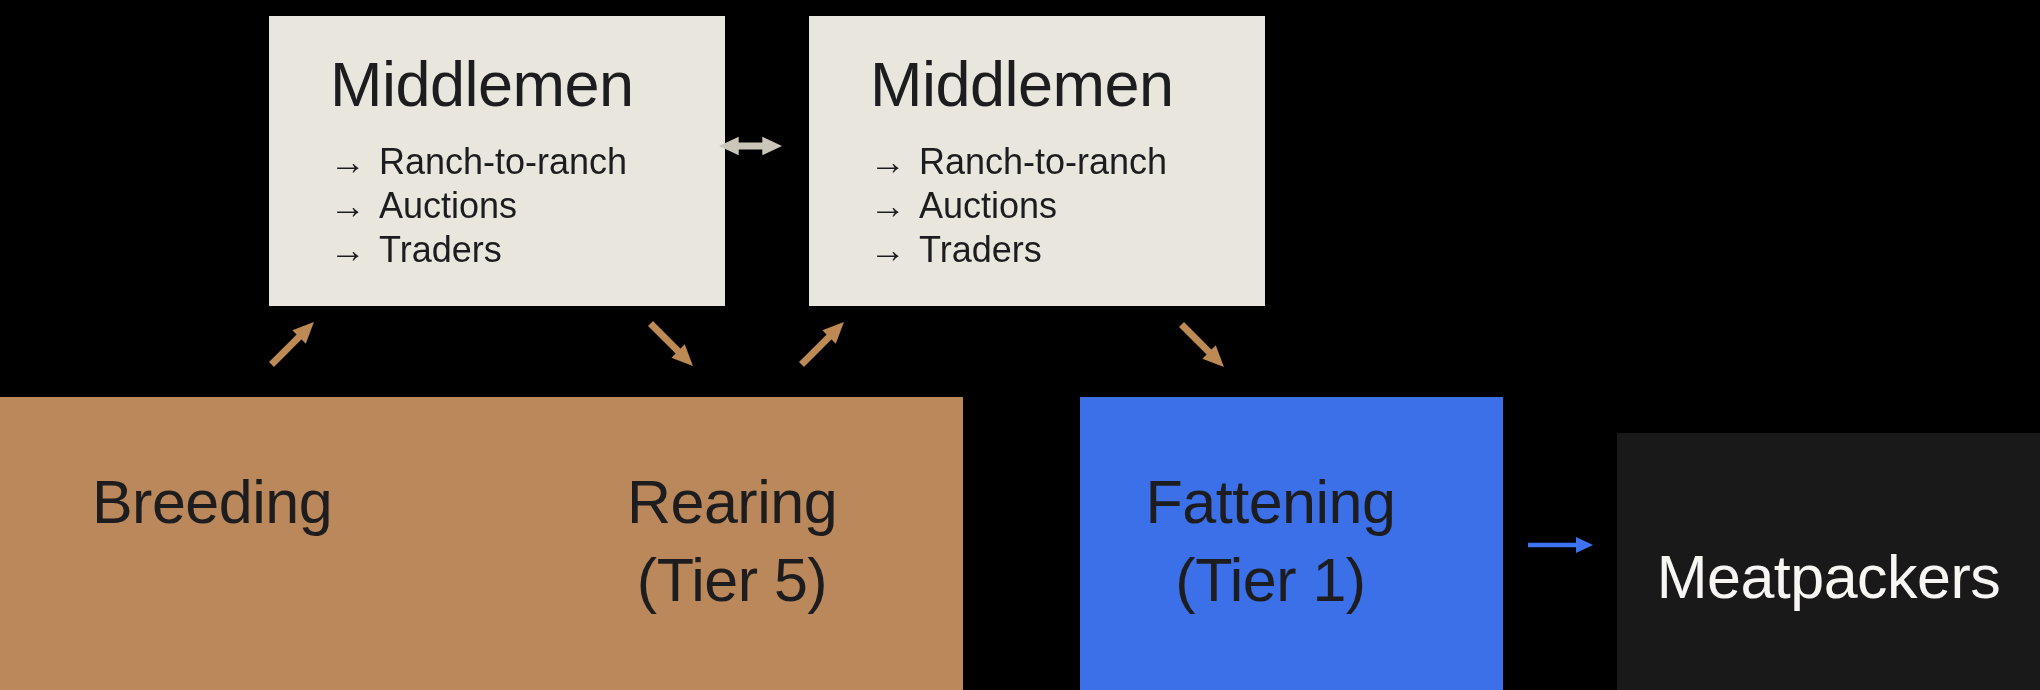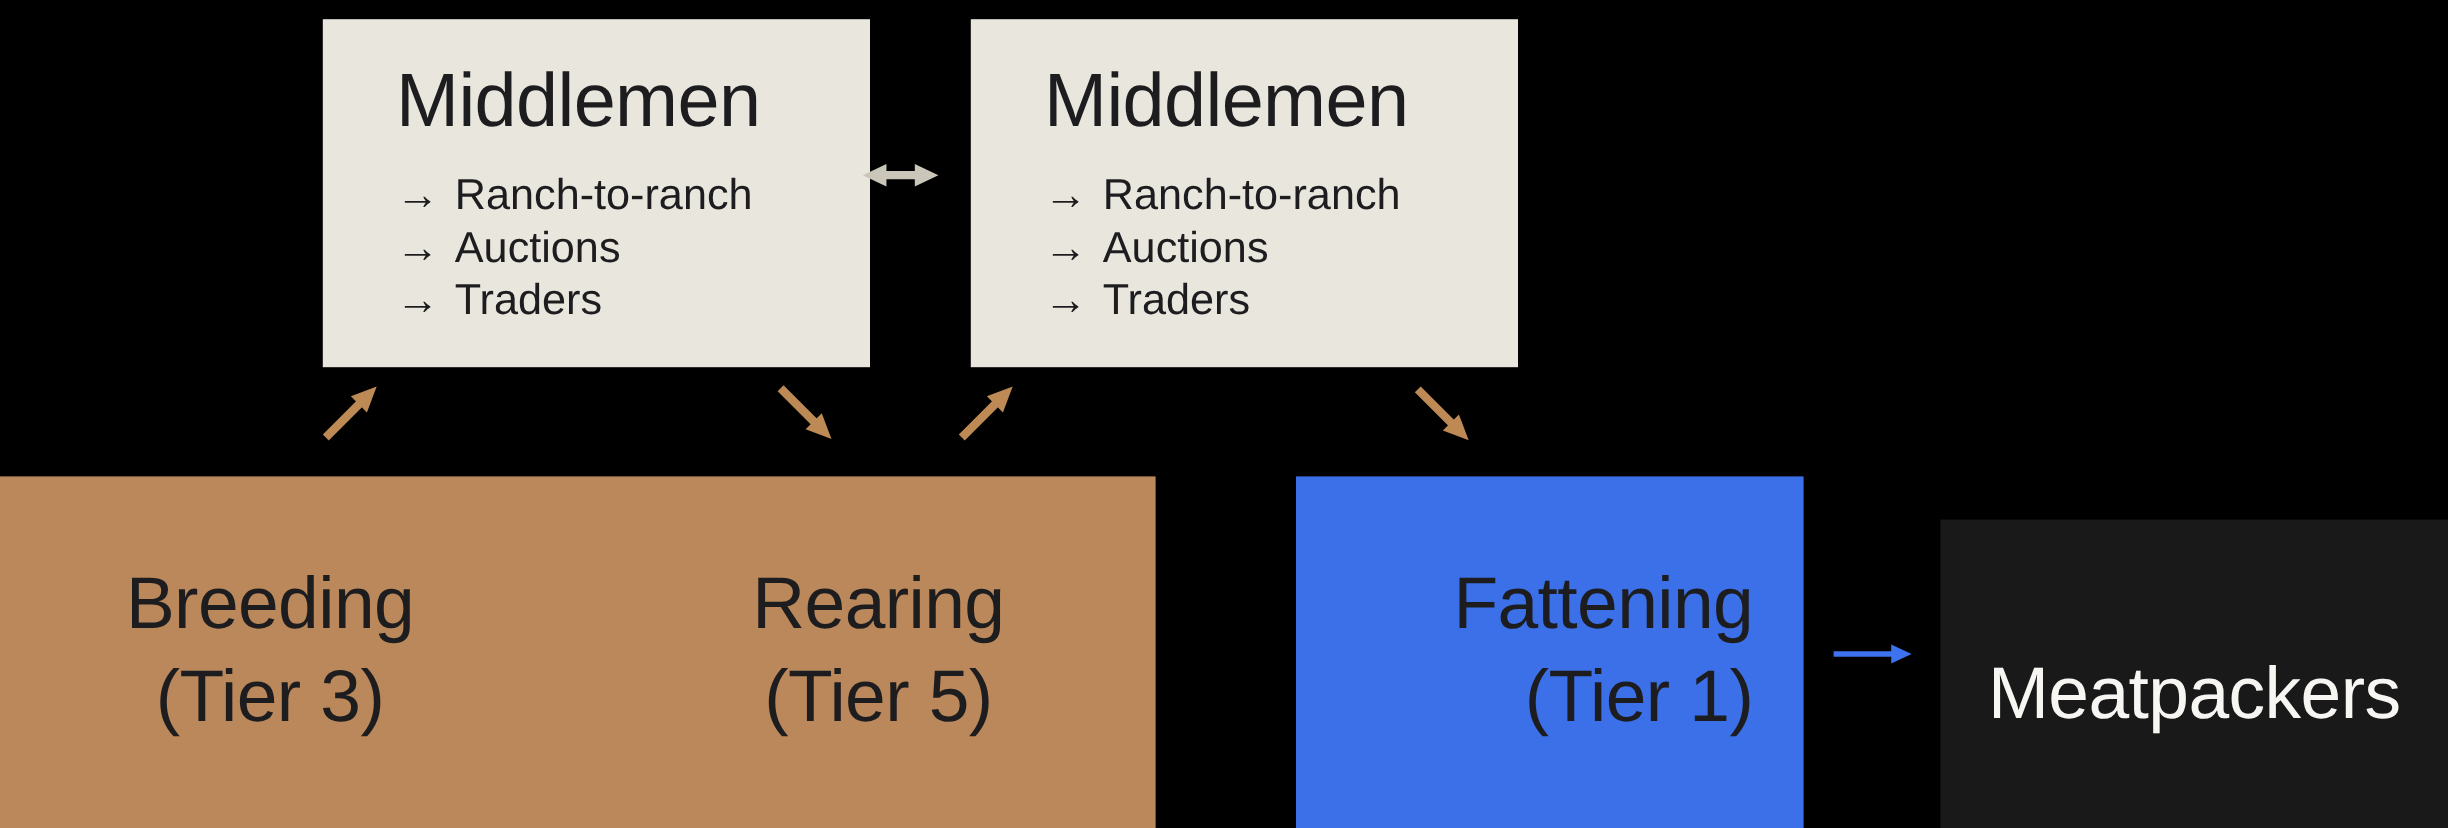--- a/index.html
+++ b/index.html
@@ -49,23 +49,23 @@
   .dark{left:1617px;width:423px;background:var(--dark-box);margin-top:36px;}
   .stage-label{
     position:absolute;top:66px;
     width:424px;
     text-align:center;
     font-size:61px;line-height:78px;
     color:var(--dark-text);
     letter-spacing:-0.5px;
   }
   .stage-label.single{top:105px;}
-  .lbl-breeding{left:13px;}
+  .lbl-breeding{left:0;}
   .lbl-rearing{left:520px;}
-  .lbl-fattening{left:0;width:381px;text-align:right;}
+  .lbl-fattening{left:0;width:381px;}
   .lbl-meatpackers{left:0;width:423px;color:var(--light-text);}
   
   .arrow{position:absolute;overflow:visible;}
   .arrow-tan line{stroke:var(--tan-arrow);}
   .arrow-tan polygon{fill:var(--tan-arrow);}
   .arrow-double line{stroke:var(--double-arrow);}
   .arrow-double polygon{fill:var(--double-arrow);}
   .arrow-blue line{stroke:var(--blue-arrow);}
   .arrow-blue polygon{fill:var(--blue-arrow);}
   .rot-ne{transform:rotate(-45deg);}
@@ -131,21 +131,20 @@
     <polygon points="63,12 42,2.5 42,21.5"></polygon>
   </svg>
   <svg class="arrow arrow-tan rot-se" style="left:1170px;top:333px" width="64" height="24" viewBox="0 0 64 24">
     <line x1="3" y1="12" x2="46" y2="12" stroke-width="7"></line>
     <polygon points="63,12 42,2.5 42,21.5"></polygon>
   </svg>
 
   <div class="box bbox tan">
     <div class="stage-label lbl-breeding">
       <div>Breeding</div>
-      <div>(Tier 3)</div>
     </div>
     <div class="stage-label lbl-rearing">
       <div>Rearing</div>
       <div>(Tier 5)</div>
     </div>
   </div>
 
   <div class="box bbox blue">
     <div class="stage-label lbl-fattening">
       <div>Fattening</div>

